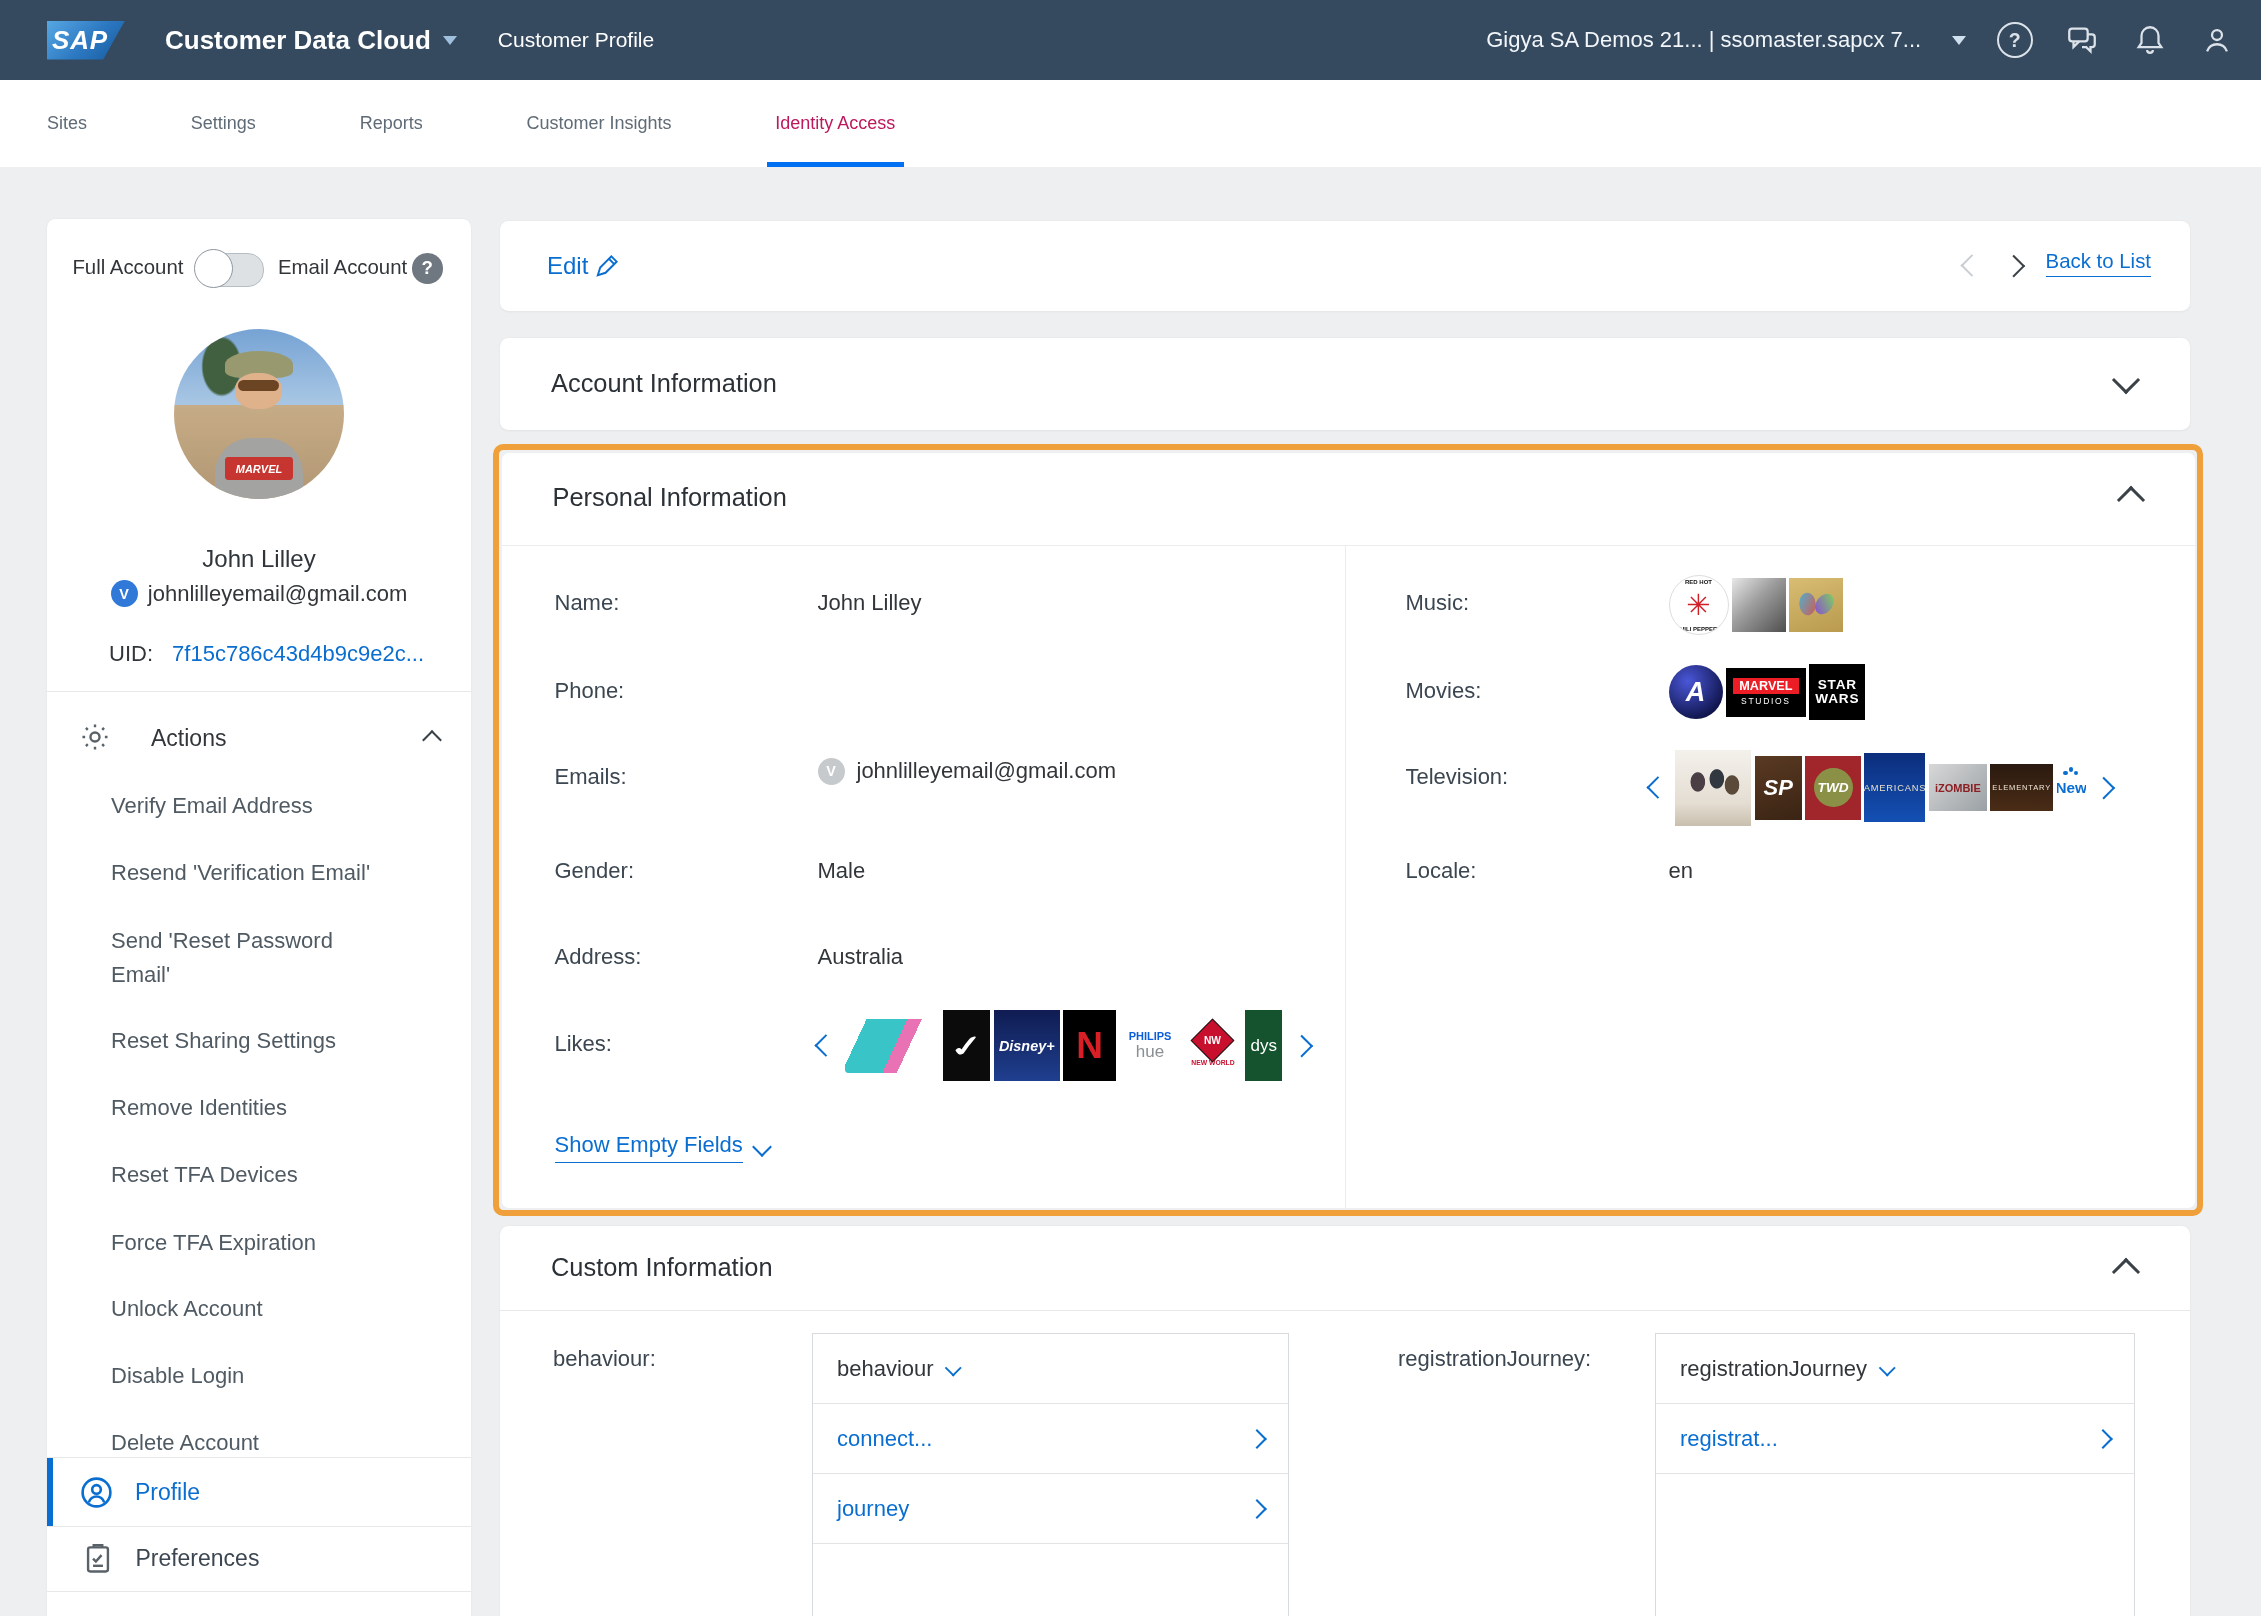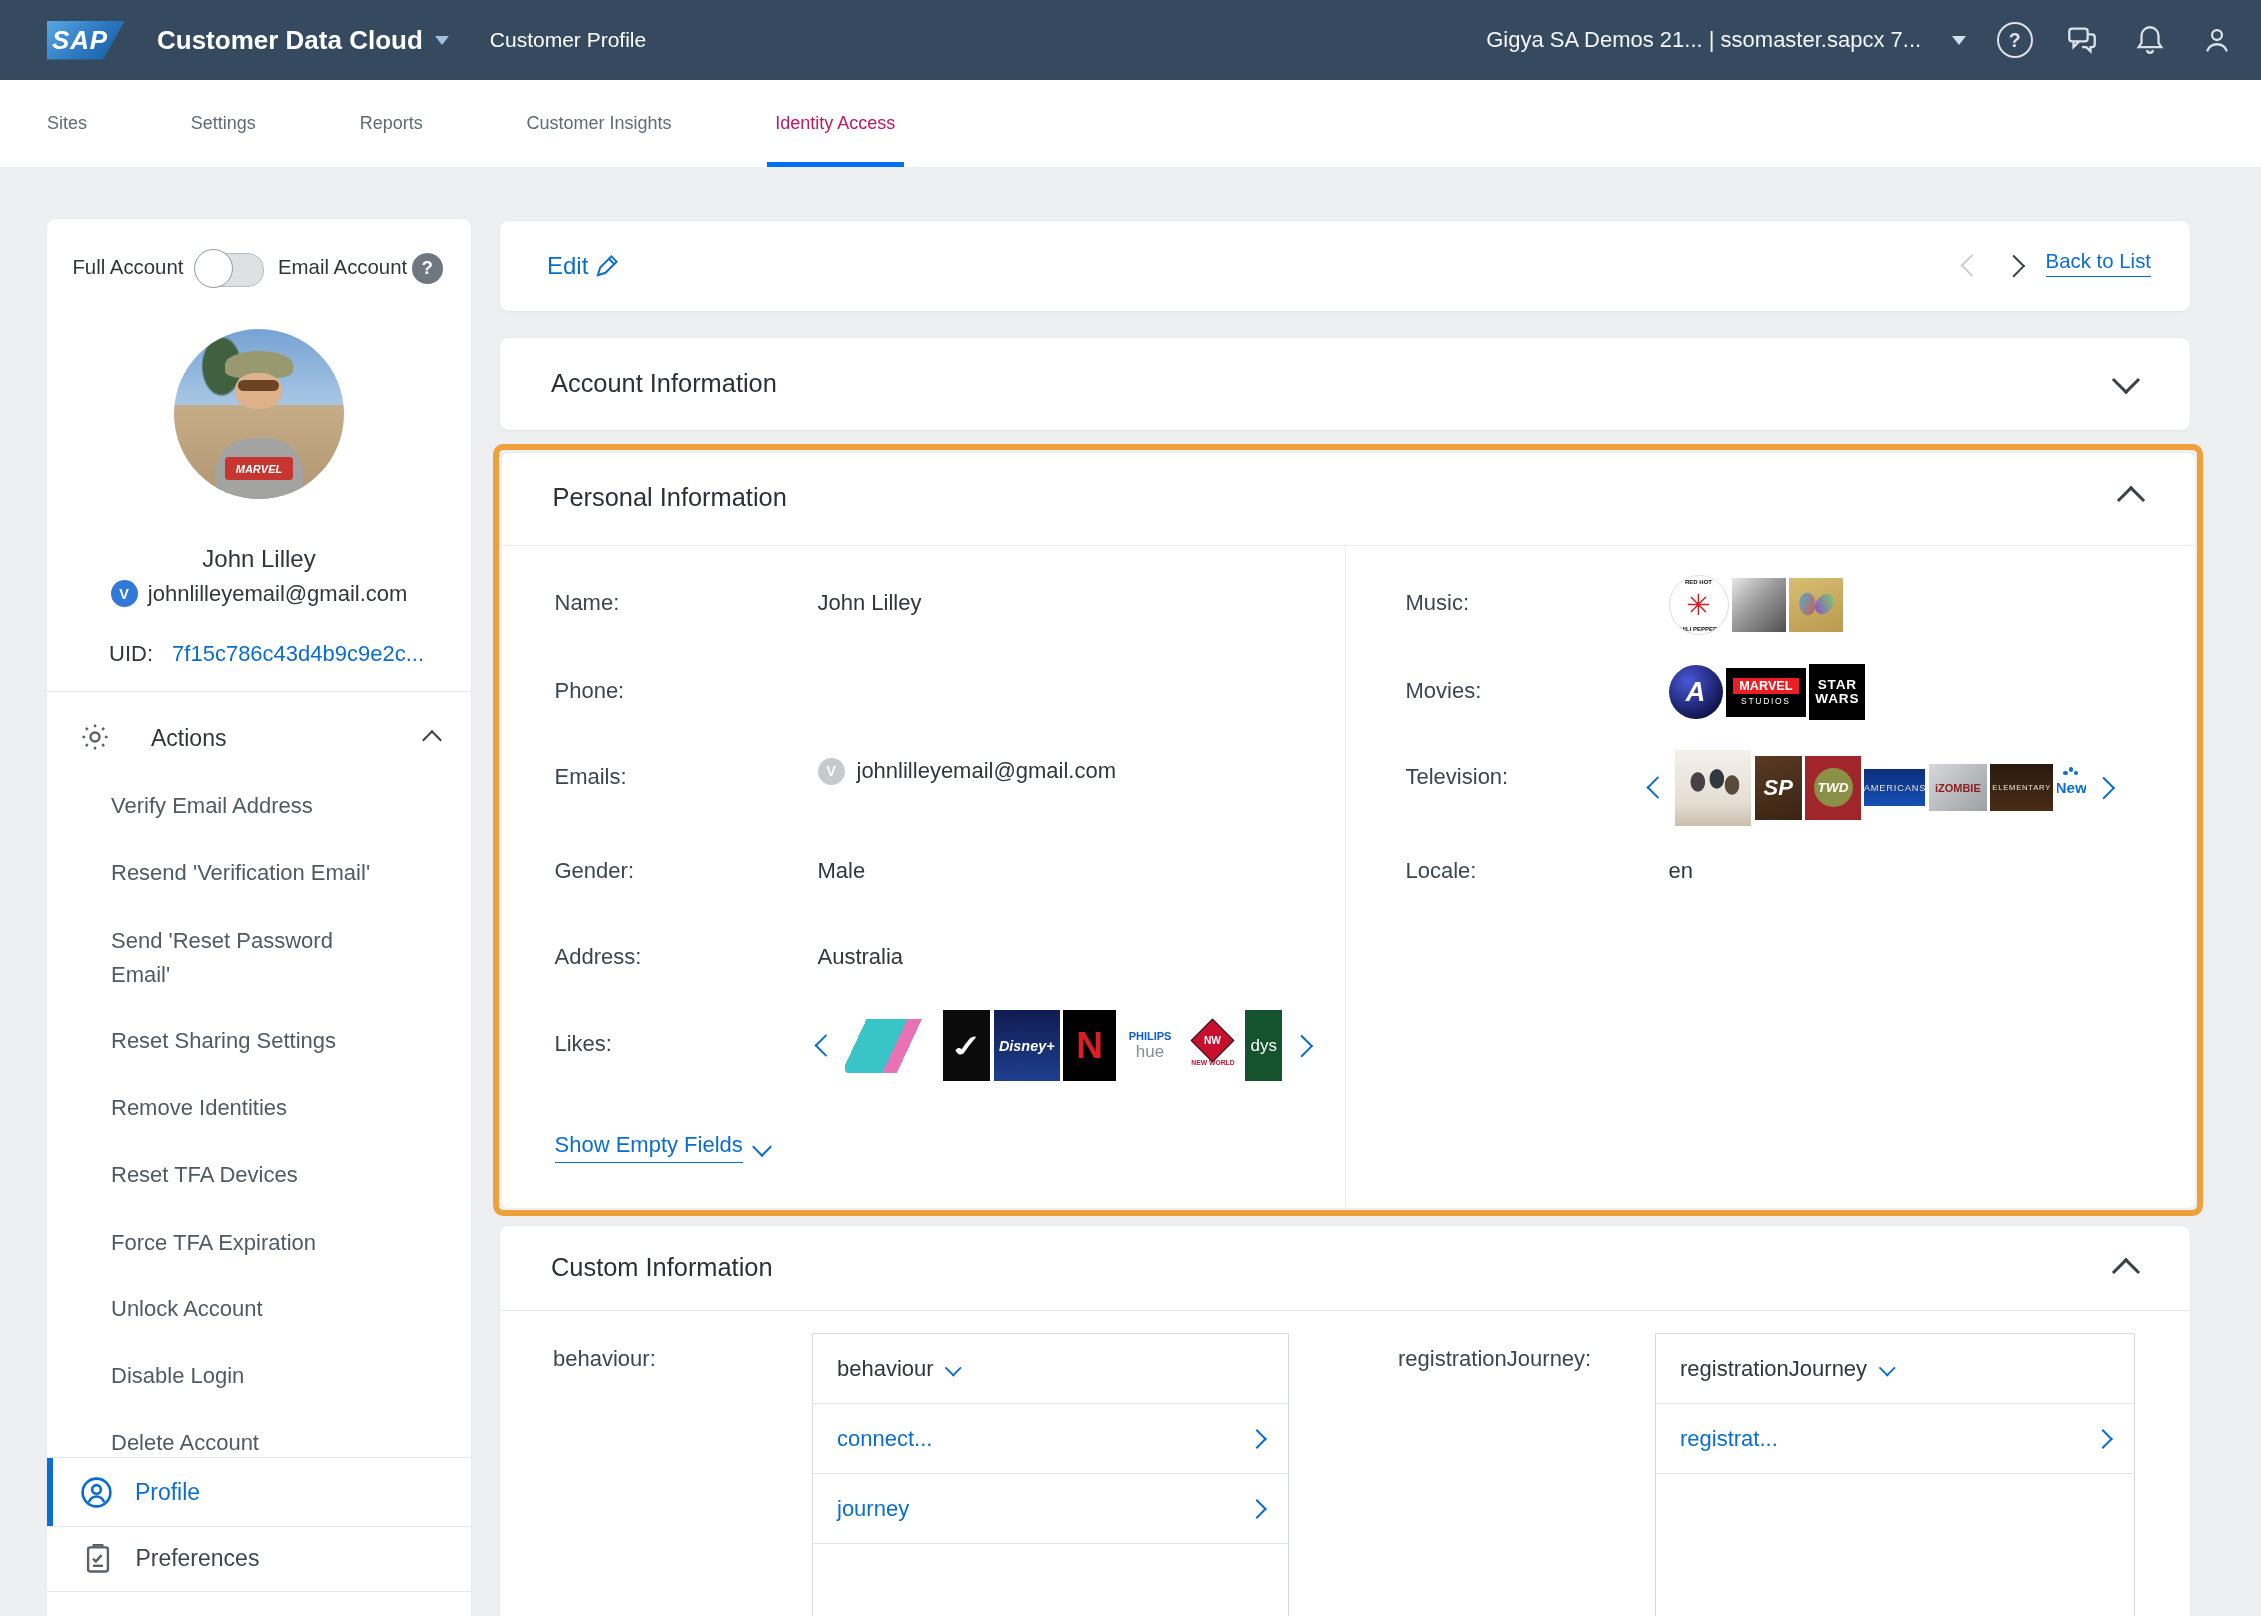--- a/index.html
+++ b/index.html
@@ -5,21 +5,21 @@
   html,body{margin:0;padding:0;width:2261px;height:1617px;overflow:hidden;
     font-family:"Liberation Sans",sans-serif;background:#edeff1;color:#32363a;}
   #page{position:relative;width:2261px;height:1617px;}
 
   
   .topbar{position:absolute;left:0;top:0;width:100%;height:80px;background:#354a5f;
     display:flex;align-items:center;}
   .sap-logo{margin-left:47px;width:78px;height:39px;background:linear-gradient(135deg,#57a7e3 0%,#2b77c0 55%,#155a9c 100%);
     clip-path:polygon(0 0,100% 0,72% 100%,0 100%);display:flex;align-items:center;}
   .sap-logo span{color:#fff;font-weight:bold;font-style:italic;font-size:26px;margin-left:5.1px;letter-spacing:0.8px;}
-  .app-title{color:#fff;font-size:26px;font-weight:bold;margin-left:32px;}
+  .app-title{color:#fff;font-size:26px;font-weight:bold;margin-left:40px;}
   .tri{width:0;height:0;border-left:7.6px solid transparent;border-right:7.6px solid transparent;
     border-top:9.3px solid #9fc0dd;margin-left:12px;}
   .pg-title{color:#fff;font-size:21px;margin-left:41px;}
   .top-right{position:absolute;right:25.4px;top:0;height:80px;display:flex;align-items:center;gap:30.5px;}
   .tenant{color:#f2f6fa;font-size:22px;}
   .tri-light{border-top-color:#cfe0ef;margin-left:0;}
   .hicon{width:37px;height:37px;display:flex;align-items:center;justify-content:center;}
   .help-circle{width:32px;height:32px;border:2.1px solid #dbe2e9;border-radius:50%;
     display:flex;align-items:center;justify-content:center;color:#dbe2e9;font-size:19.5px;font-weight:bold;}
 
@@ -140,21 +140,21 @@
   .t-sw{width:56px;height:56px;background:#000;color:#fff;font-weight:bold;font-size:13.6px;line-height:14.4px;letter-spacing:0.8px;}
   .t-cast{width:76px;height:76px;background:
      radial-gradient(15.3px 20.4px at 30% 42%,#4a3f44 0 45%,transparent 50%),
      radial-gradient(15.3px 20.4px at 55% 38%,#32383f 0 45%,transparent 50%),
      radial-gradient(15.3px 20.4px at 75% 46%,#5a4a3a 0 45%,transparent 50%),
      linear-gradient(180deg,#f4f1ec 0%,#e4ddd2 70%,#c9bfae 100%);}
   .t-sp{width:47px;height:64px;background:linear-gradient(160deg,#5a3a22,#3a2414);color:#fff;font-size:22px;font-weight:bold;font-style:italic;}
   .t-twd{width:56px;height:64px;background:#a0262c;position:relative;}
   .t-twd .circ{width:39px;height:39px;border-radius:50%;background:#8a9146;display:flex;align-items:center;justify-content:center;
      color:#fff;font-weight:bold;font-size:13.6px;font-style:italic;}
-  .t-amer{width:61px;height:37px;background:linear-gradient(180deg,#0c2e7c,#1450b4);color:#e8e2c8;font-size:9.3px;letter-spacing:0.8px;}
+  .t-amer{width:61px;height:69px;background:linear-gradient(180deg,#0c2e7c,#1450b4);color:#e8e2c8;font-size:9.3px;letter-spacing:0.8px;}
   .t-izom{width:58px;height:47px;background:linear-gradient(135deg,#d8d8d8,#9aa0a4);color:#8b1f23;font-weight:bold;font-size:11px;}
   .t-elem{width:63px;height:47px;background:linear-gradient(180deg,#2a1a10,#4a2c16);color:#f0e6d8;font-size:7.6px;letter-spacing:0.8px;}
   .t-new{width:29px;height:47px;background:#fff;color:#0a6ed1;font-weight:bold;font-size:15.3px;position:relative;}
   .paw{position:absolute;top:3.4px;left:6.8px;width:13.6px;height:8.5px;}
   .paw i{position:absolute;width:4.2px;height:4.2px;border-radius:50%;background:#0a6ed1;}
   .paw i:nth-child(1){left:0;top:3.4px;}.paw i:nth-child(2){left:5.1px;top:0;}.paw i:nth-child(3){left:10.2px;top:3.4px;}
 
   
   .custom{left:500px;top:1226px;width:1690px;height:441px;}
   .panel{position:absolute;border:0.8px solid #d8dbde;background:#fff;box-sizing:border-box;}

